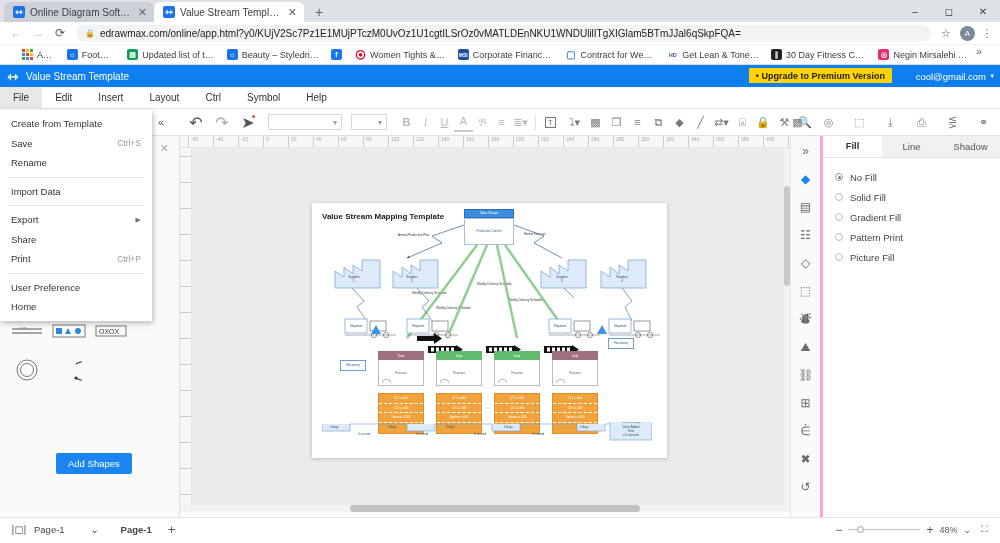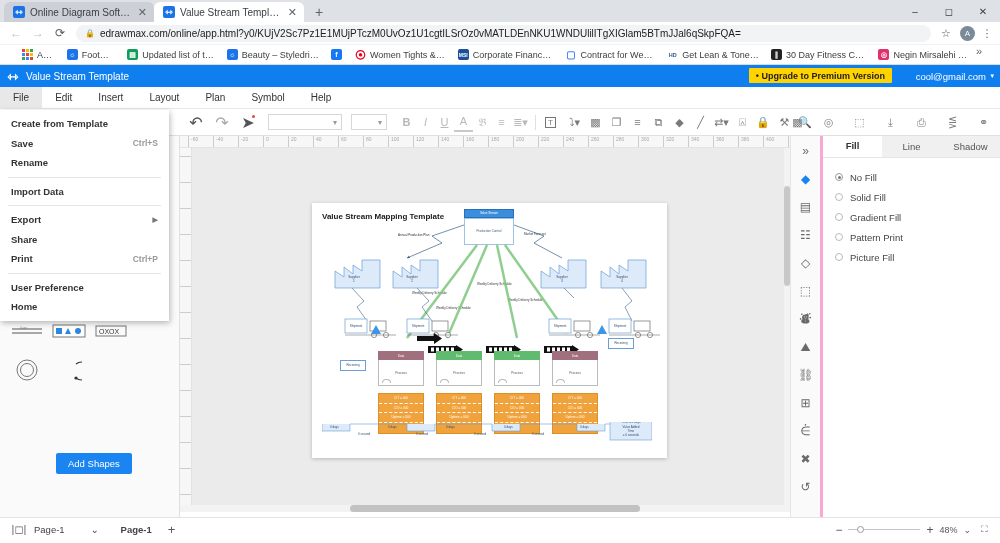--- a/index.html
+++ b/index.html
@@ -206,23 +206,23 @@
   .zoom-minus, .zoom-plus { font-size: 12px; color: #555; }
   .zoom-track { width: 72px; height: 1px; background: #c4c4c4; position: relative; }
   .zoom-knob { position: absolute; left: 9px; top: -3.5px; width: 7px; height: 7px;
                border-radius: 50%; border: 1px solid #9a9a9a; background: #fff; }
   .zoom-pct { font-size: 9px; color: #555; }
   .fit-box { width: 15px; height: 15px; display: flex; align-items: center;
              justify-content: center; border-radius: 2px; color: #555; font-size: 9px; }
 
   
   .file-menu {
-    position: absolute; left: 0; top: 110px; width: 169px;
+    position: absolute; left: 0; top: 110px; width: 152px;
     background: #fff; box-shadow: 1px 2px 6px rgba(0,0,0,.28);
-    z-index: 50; padding: 4px 0; font-weight: bold;
+    z-index: 50; padding: 4px 0;
   }
   .fm-item { height: 19.5px; display: flex; align-items: center;
              padding: 0 11px; font-size: 9.5px; color: #333; position: relative; }
   .fm-shortcut { margin-left: auto; color: #999; font-size: 8.5px; }
   .fm-arrow { margin-left: auto; color: #777; font-size: 7px; }
   .fm-sep { height: 1px; background: #e6e6e6; margin: 4px 8px; }
 
   
   .vsm { position: absolute; inset: 0; }
   .vsm-title { position: absolute; left: 10px; top: 9px; font-size: 8px;
@@ -353,21 +353,21 @@
     <div class="upgrade-btn">• Upgrade to Premium Version</div>
     <div class="acct">cool@gmail.com</div>
     <div class="acct-caret">▾</div>
   </div>
 
   <div class="menubar">
     <div class="menu-item open">File</div>
     <div class="menu-item">Edit</div>
     <div class="menu-item">Insert</div>
     <div class="menu-item">Layout</div>
-    <div class="menu-item">Plan</div>
+    <div class="menu-item">Ctrl</div>
     <div class="menu-item">Symbol</div>
     <div class="menu-item">Help</div>
   </div>
 
   <div class="toolbar">
     <div class="tb-left">
       <span class="tb-ico">♡</span>
       <span class="tb-ico">«</span>
     </div>
     <span class="tb-ico" style="margin-left:8px">↶</span>

